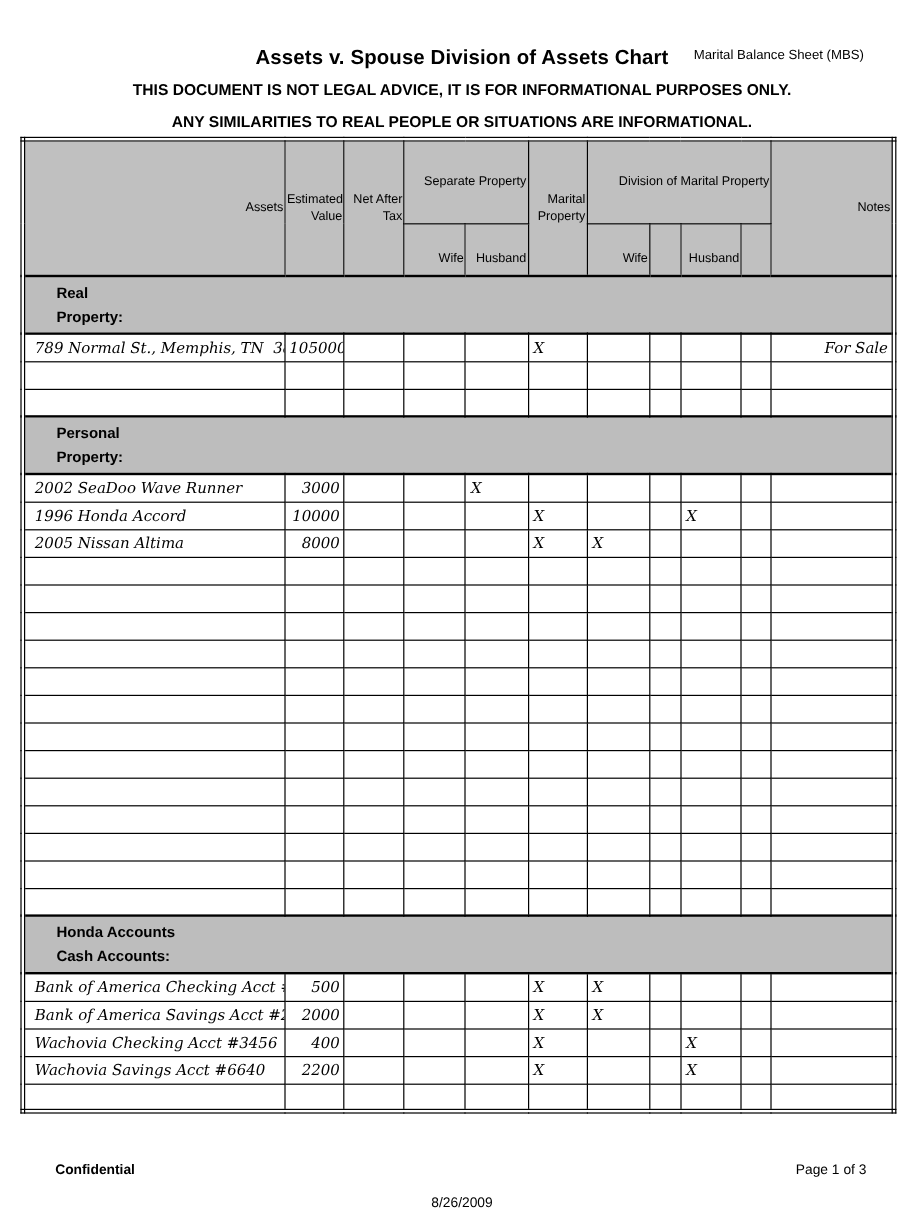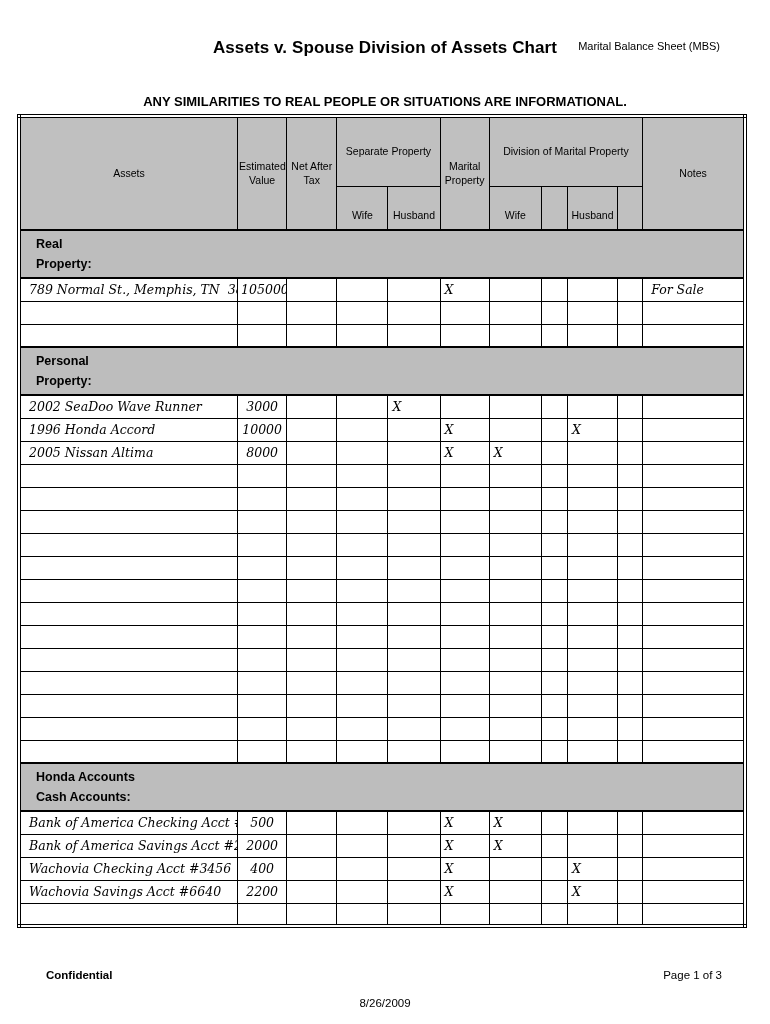--- a/index.html
+++ b/index.html
@@ -39,75 +39,76 @@
     width: 730px;
     border-collapse: collapse;
     table-layout: fixed;
     border: 4px double #000;
   }
   th, td { border: 1px solid #000; overflow: hidden; }
   thead th {
     background: var(--header-fill, #c0c0c0);
     font-weight: normal;
     font-size: 10.5px;
-    text-align: center;
+    text-align: right;
     vertical-align: middle;
     line-height: 1.3;
     padding: 1px;
   }
   thead tr.h1 th { height: 70px; }
   thead tr.h2 th { height: 44px; vertical-align: bottom; padding-bottom: 6px; border-bottom: 2px solid #000; }
   thead tr.h1 th[rowspan] { border-bottom: 2px solid #000; }
 
   tbody td {
     height: 23px;
     font-family: "DejaVu Serif", serif;
     font-style: italic;
     font-size: 12.5px;
     line-height: 21px;
     padding: 0 3px;
     white-space: pre;
     background: #fff;
   }
   tbody td.c-asset { text-align: left; padding-left: 8px; }
-  tbody td.c-est   { text-align: center; }
+  tbody td.c-est   { text-align: right; }
   tbody td.c-x     { text-align: left; padding-left: 4px; }
-  tbody td.c-notes { text-align: left; padding-left: 8px; }
+  tbody td.c-notes { text-align: right; padding-left: 8px; }
 
   tr.section-band td {
     background: var(--section-fill, #bdbdbd);
     border-top: 2px solid #000;
     border-bottom: 2px solid #000;
     font-family: "Liberation Sans", sans-serif;
     font-style: normal;
     font-weight: bold;
     font-size: 12.5px;
     text-align: left;
     height: 47px;
-    padding: 3px 15px;
+    padding: 3px 26px;
     white-space: normal;
   }
   tr.section-band td div { line-height: 1.6; }
 
   
   .footer {
     position: absolute; top: 969px; left: 0; width: 770px;
     font-size: 11.5px;
   }
   .footer-left   { position: absolute; left: 46px;  font-weight: bold; text-align: right; }
   .footer-center { position: absolute; left: 0; width: 770px; text-align: center; margin-top: 28px; }
   .footer-right  { position: absolute; right: 48px; }
 </style>
 </head>
 <body>
 
 <div class="page">
 
   <h1 class="page-title">Assets v. Spouse Division of Assets Chart</h1>
   <div class="doc-label">Marital Balance Sheet (MBS)</div>
+  <div class="disclaimer1">THIS DOCUMENT IS NOT LEGAL ADVICE, IT IS FOR INFORMATIONAL PURPOSES ONLY.</div>
   <div class="disclaimer2">ANY SIMILARITIES TO REAL PEOPLE OR SITUATIONS ARE INFORMATIONAL.</div>
 
   <table class="assets-table">
     <colgroup>
       <col style="width:218px">
       <col style="width:49px">
       <col style="width:50px">
       <col style="width:51px">
       <col style="width:52px">
       <col style="width:49px">

